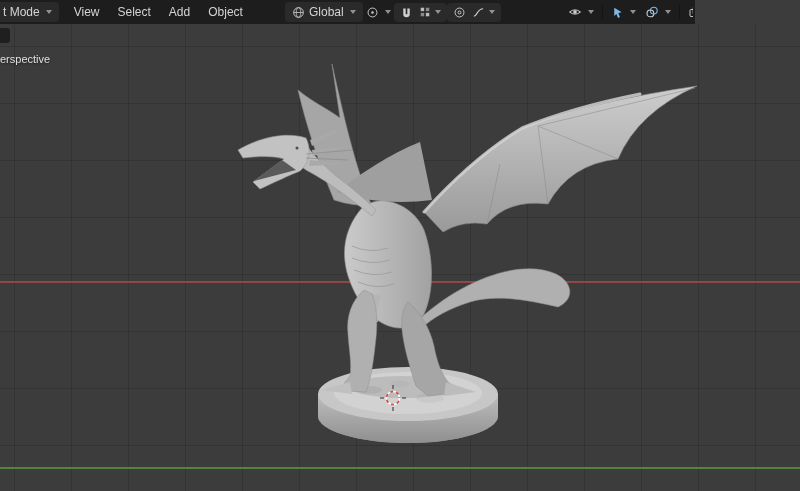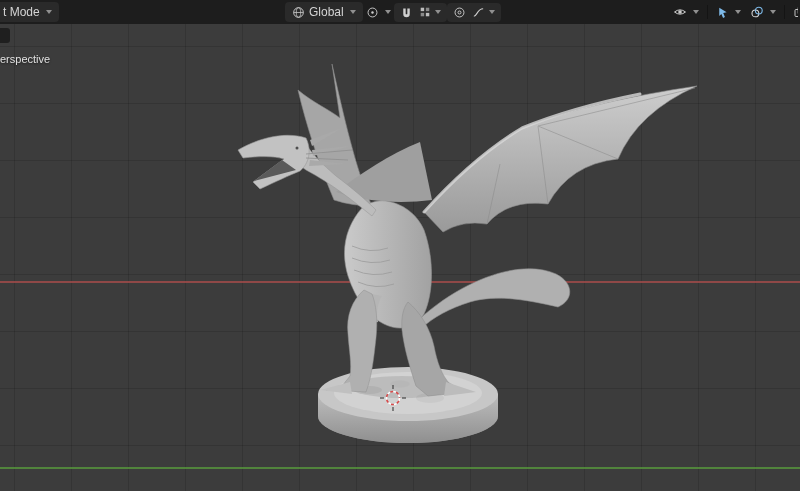--- a/index.html
+++ b/index.html
@@ -3,21 +3,21 @@
 <meta charset="utf-8">
 <style>
   html,body{margin:0;padding:0;}
   body{
     width:800px;height:491px;overflow:hidden;position:relative;
     background:#3c3c3c;font-family:"Liberation Sans",sans-serif;
     -webkit-font-smoothing:antialiased;
   }
   
   .topbar{
-    position:absolute;top:0;left:0;width:800px;height:24px;
+    position:absolute;top:0;left:0;width:695px;height:24px;
     background:#1d1d1d;color:#d4d4d4;font-size:12px;z-index:10;
   }
   .left-group{position:absolute;left:0;top:0;height:24px;display:flex;align-items:center;}
   .center-group{position:absolute;left:285px;top:0;height:24px;display:flex;align-items:center;gap:0;}
   .right-group{position:absolute;right:2px;top:0;height:24px;display:flex;align-items:center;gap:3px;overflow:hidden;max-width:128px;}
   .hdr-btn{
     display:flex;align-items:center;gap:4px;background:#2a2a2a;
     border-radius:4px;padding:3px 7px;cursor:pointer;white-space:nowrap;
   }
   .hdr-btn.cut{border-radius:0 4px 4px 0;padding-left:3px;}
@@ -60,20 +60,26 @@
 </head>
 <body>
 
 <header class="topbar">
 
   <div class="left-group">
     <div class="hdr-btn cut">
       <span>t Mode</span>
       <span class="caret"></span>
     </div>
+    <nav class="menubar">
+      <span class="menu">View</span>
+      <span class="menu">Select</span>
+      <span class="menu">Add</span>
+      <span class="menu">Object</span>
+    </nav>
   </div>
 
   <div class="center-group">
     <div class="hdr-btn">
       <span class="icon">
         <svg width="13" height="13" viewBox="0 0 14 14">
           <circle cx="7" cy="7" r="5.2" fill="none" stroke="#cfcfcf" stroke-width="1"></circle>
           <ellipse cx="7" cy="7" rx="2.4" ry="5.2" fill="none" stroke="#cfcfcf" stroke-width="0.8"></ellipse>
           <line x1="1.8" y1="7" x2="12.2" y2="7" stroke="#cfcfcf" stroke-width="0.8"></line>
         </svg>

